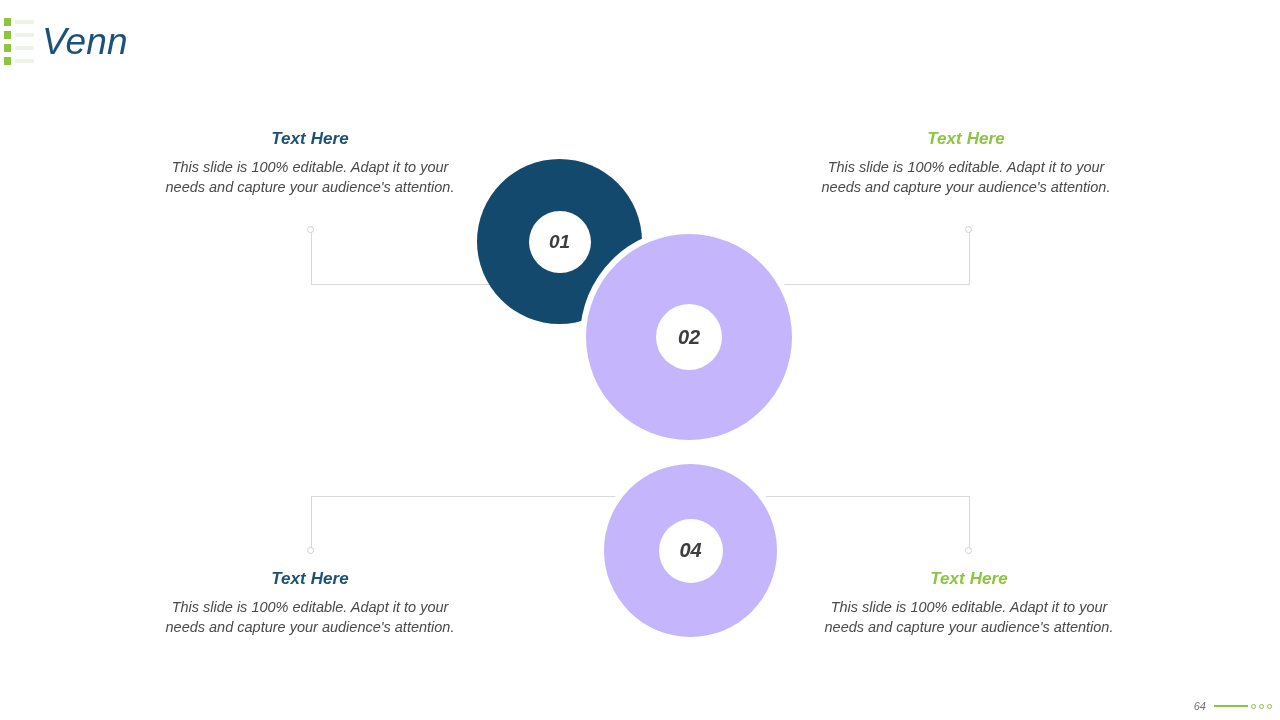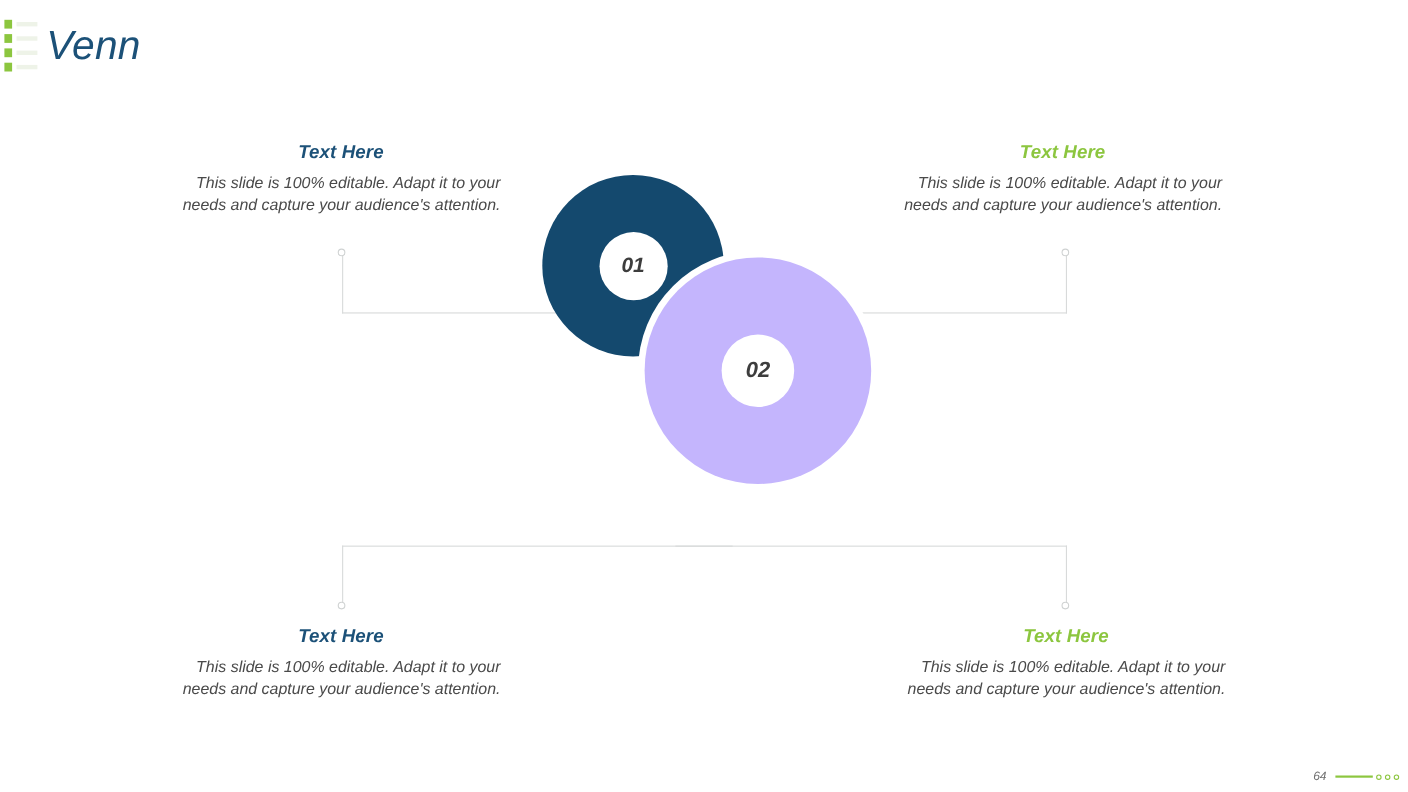--- a/index.html
+++ b/index.html
@@ -84,21 +84,21 @@
   }
   .ring .hole {
     border-radius:50%; background:#ffffff;
     display:flex; align-items:center; justify-content:center;
     font-weight:700; color:#3d3d3d;
   }
   .ring.navy  { background:#14496E; }
   .ring.green { background:#c4b5fd; }
 
   
-  #ring-01 { left:493px; top:159px; width:165px; height:165px; z-index:3;justify-content:center; }
+  #ring-01 { left:477px; top:159px; width:165px; height:165px; z-index:3;justify-content:center; }
   #ring-01 .hole { width:62px; height:62px; font-size:19px; }
 
   
   #ring-02 { left:586px; top:234px; width:206px; height:206px; z-index:4;
              box-shadow:0 0 0 6px #ffffff; }
   #ring-02 .hole { width:66px; height:66px; font-size:20px; }
 
   
   #ring-03 { left:459px; top:351px; width:202px; height:202px; z-index:6;
              box-shadow:0 0 0 6px #ffffff; }
@@ -111,21 +111,21 @@
 
   
   .block { position:absolute; width:290px; text-align:center; }
   .block .heading {
     font-size:17px; font-weight:700; line-height:24px;
     letter-spacing:0.1px; margin-bottom:7px;
   }
   .block .heading.navy  { color:#1C5178; }
   .block .heading.green { color:#8CC63F; }
   .block .body {
-    font-size:14.5px; line-height:19.5px; color:#4a4a4a;text-align:right;
+    font-size:14.5px; line-height:19.5px; color:#4a4a4a;
   }
 
   #block-1 { left:165px; top:127px; }
   #block-2 { left:821px; top:127px; }
   #block-3 { left:165px; top:567px; }
   #block-4 { left:824px; top:567px; }
 
   
   .footer { position:absolute; right:8px; bottom:8px;
             display:flex; align-items:center; gap:8px; }
@@ -190,20 +190,23 @@
 
   <div class="ring navy" id="ring-01">
     <div class="hole">01</div>
   </div>
 
   <div class="ring green" id="ring-02">
     <div class="hole">02</div>
   </div>
 
 
+  <div class="ring green" id="ring-04">
+    <div class="hole">04</div>
+  </div>
 
   <div class="block" id="block-1">
     <div class="heading navy">Text Here</div>
     <div class="body">This slide is 100% editable. Adapt it to your needs and capture your audience's attention.</div>
   </div>
 
   <div class="block" id="block-2">
     <div class="heading green">Text Here</div>
     <div class="body">This slide is 100% editable. Adapt it to your needs and capture your audience's attention.</div>
   </div>

